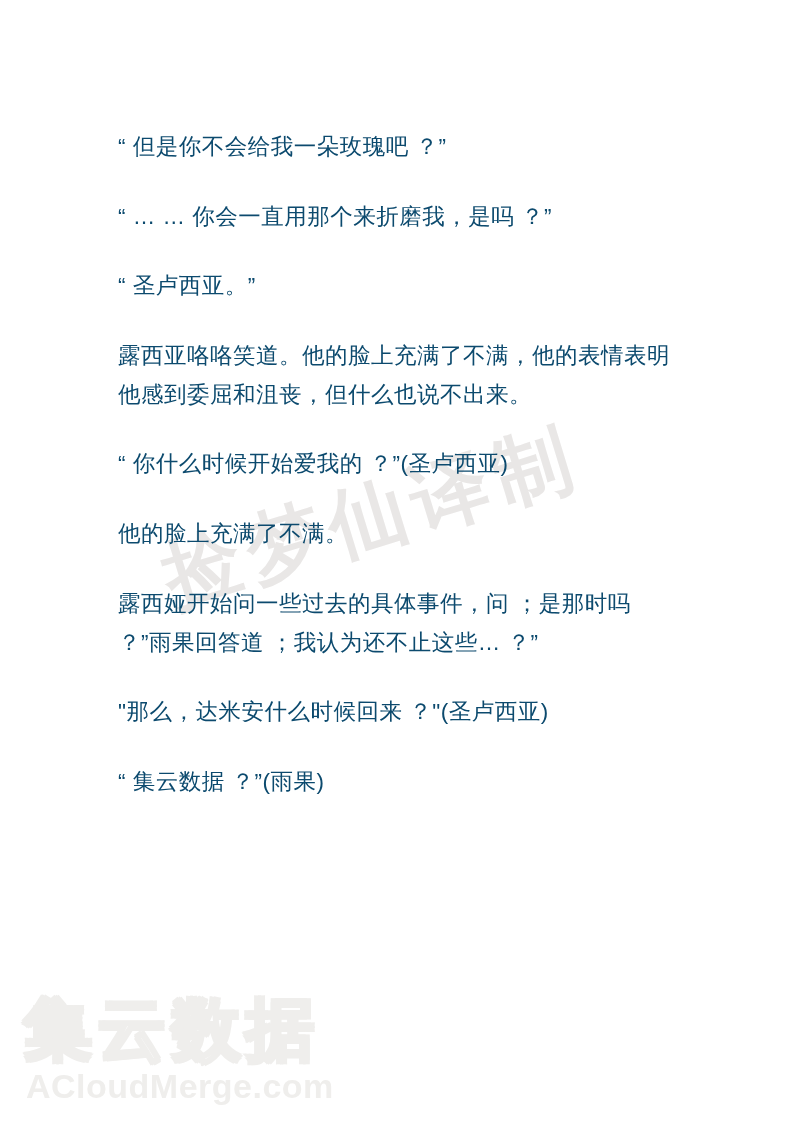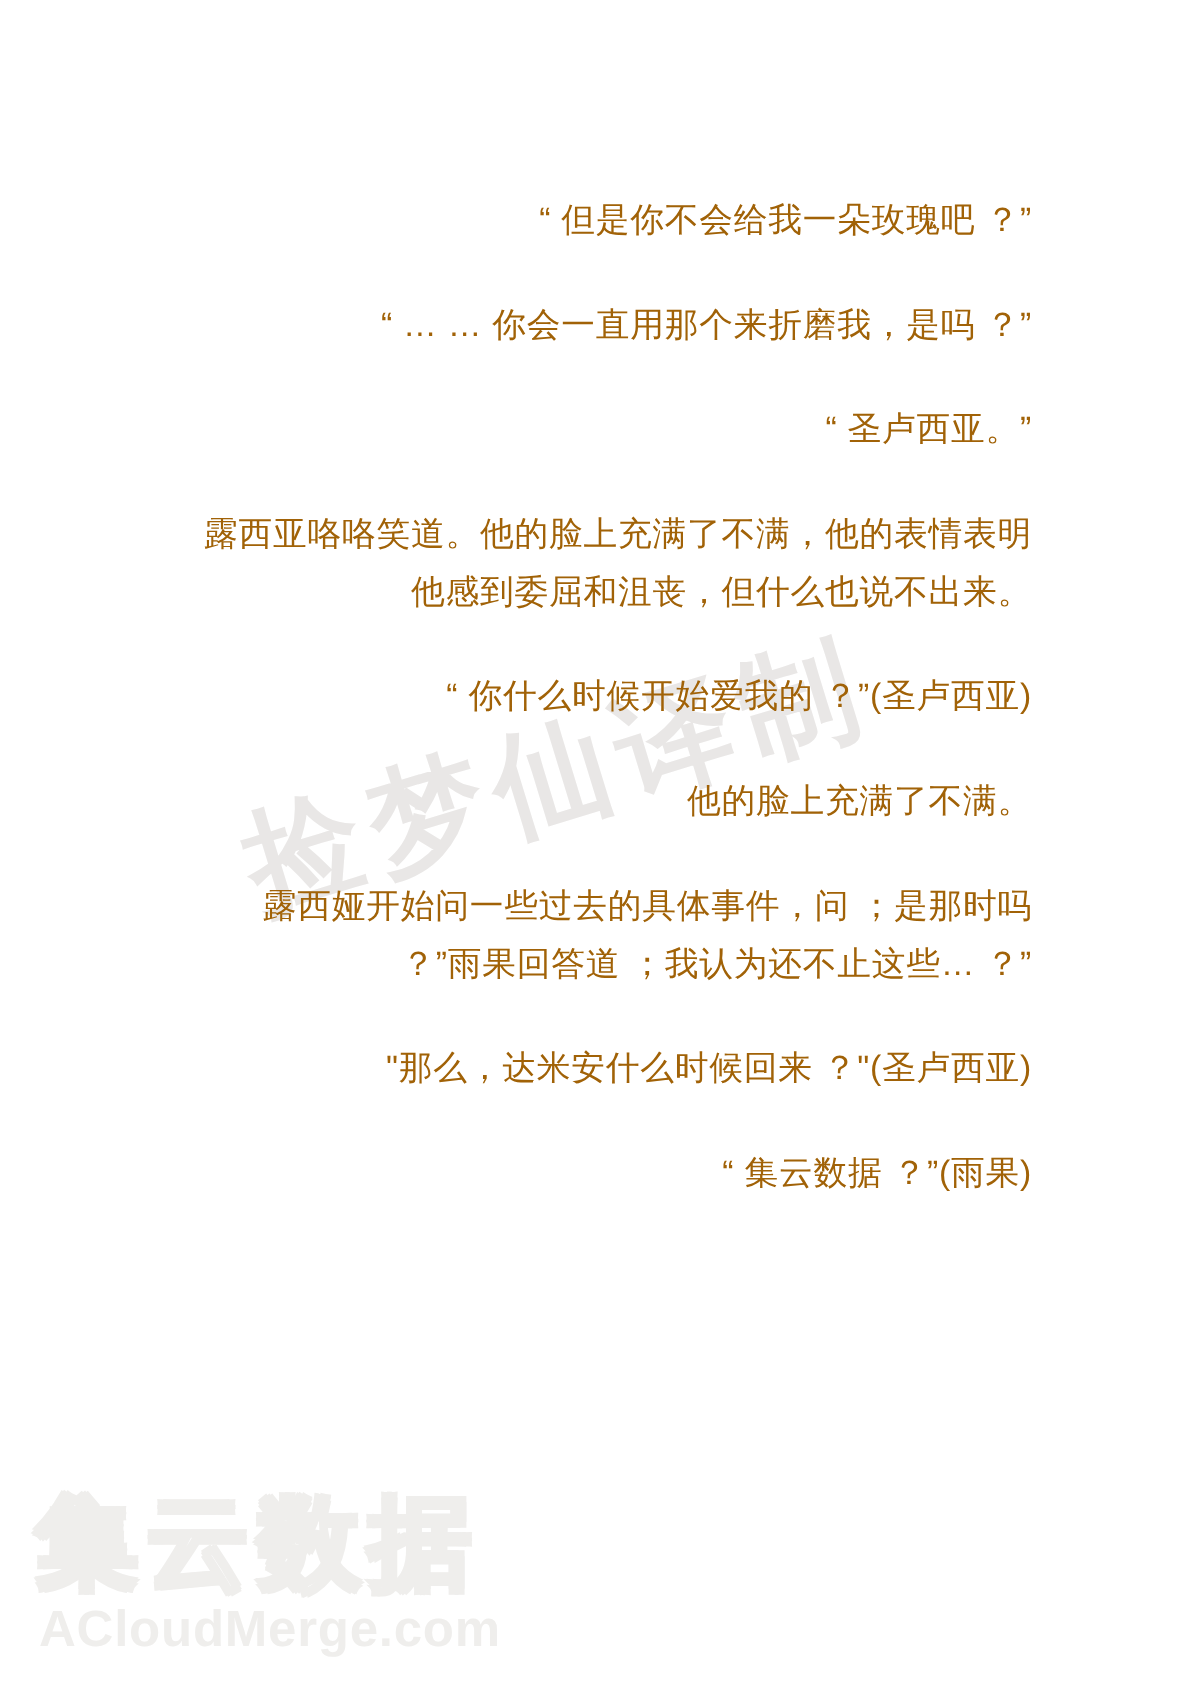--- a/index.html
+++ b/index.html
@@ -21,28 +21,27 @@
   }
 
   .content {
     position: absolute;
     left: 118px;
     top: 128px;
     width: 570px;
   }
 
   .para {
-    color: #a16207;
+    color: #0c4a6e;
     font-size: 22.5px;
     line-height: 1.72;
     letter-spacing: 0.5px;
     margin: 0 0 31px 0;
     white-space: pre-wrap;
     font-weight: 400;
-    text-align: right;
   }
 
   
   .watermark-diagonal {
     position: absolute;
     left: 176px;
     top: 470px;
     width: 460px;
     height: 220px;
     pointer-events: none;

